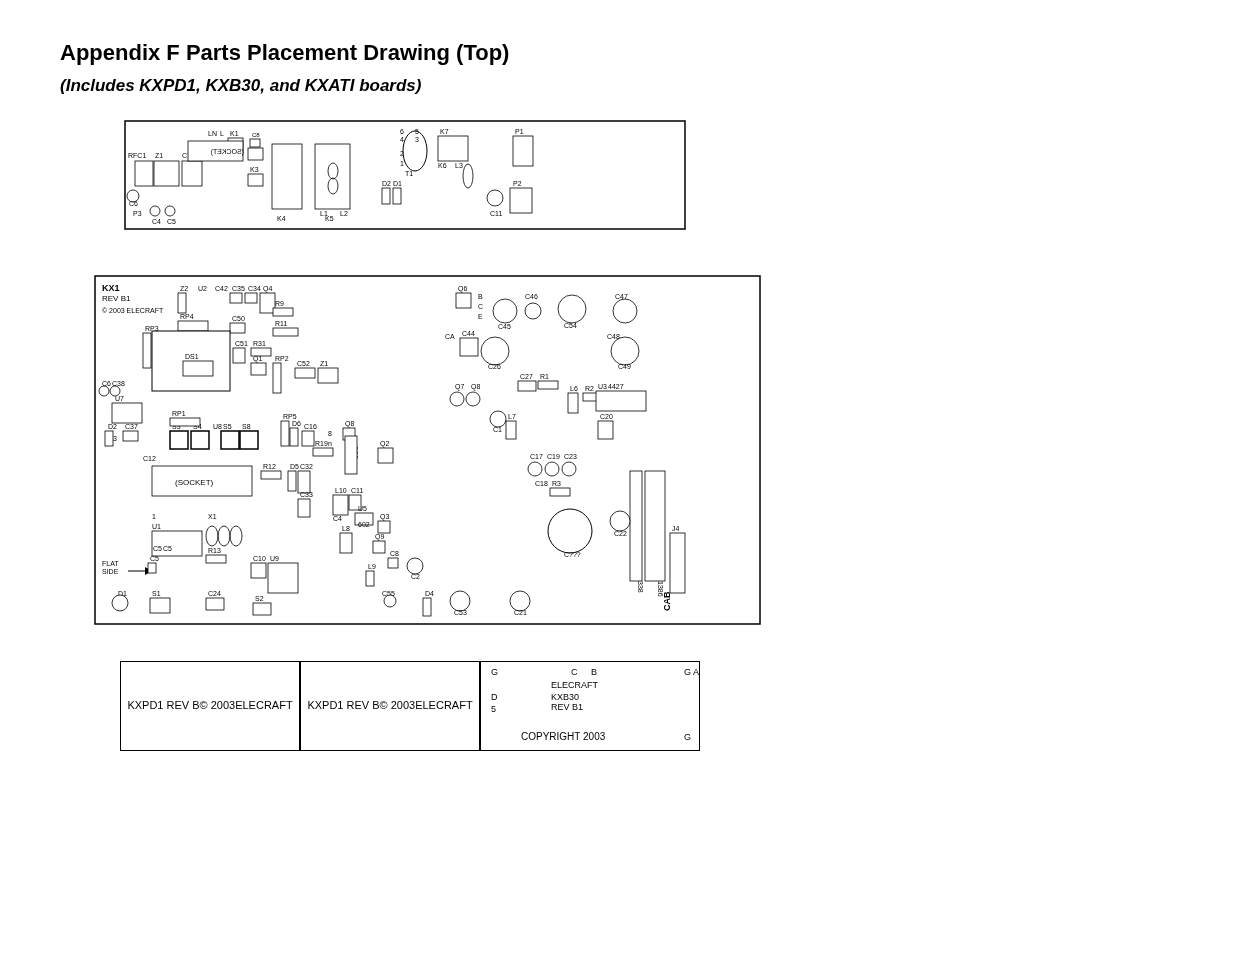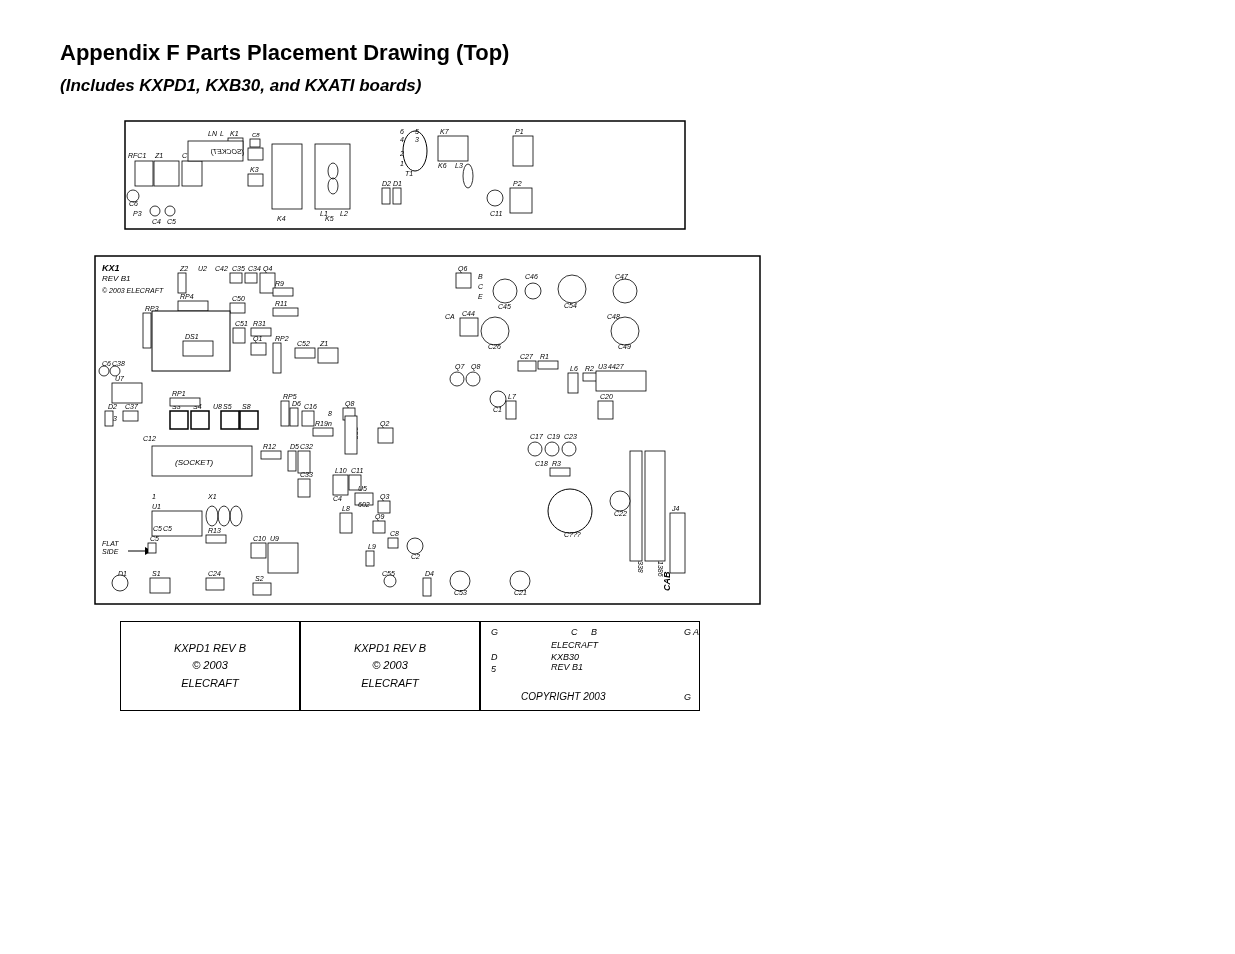--- a/index.html
+++ b/index.html
@@ -21,38 +21,38 @@
     .subtitle {
       font-size: 17px;
       font-style: italic;
       font-weight: bold;
       margin-bottom: 20px;
     }
 
     .diagram-container {
       display: flex;
       flex-direction: column;
+      gap: 20px;
       align-items: flex-start;
-      font-style: italic;
     }
 
     
     .title-blocks {
       display: flex;
       gap: 0;
       margin-left: 60px;
       margin-top: 10px;
     }
 
     .title-block {
       border: 1px solid #000;
       width: 180px;
       height: 90px;
       display: flex;
-      flex-direction: column;
+      flex-direction: row;
       align-items: center;
       justify-content: center;
       font-size: 11px;
       text-align: center;
       line-height: 1.6;
     }
 
     .board-wrapper {
       position: relative;
     }

